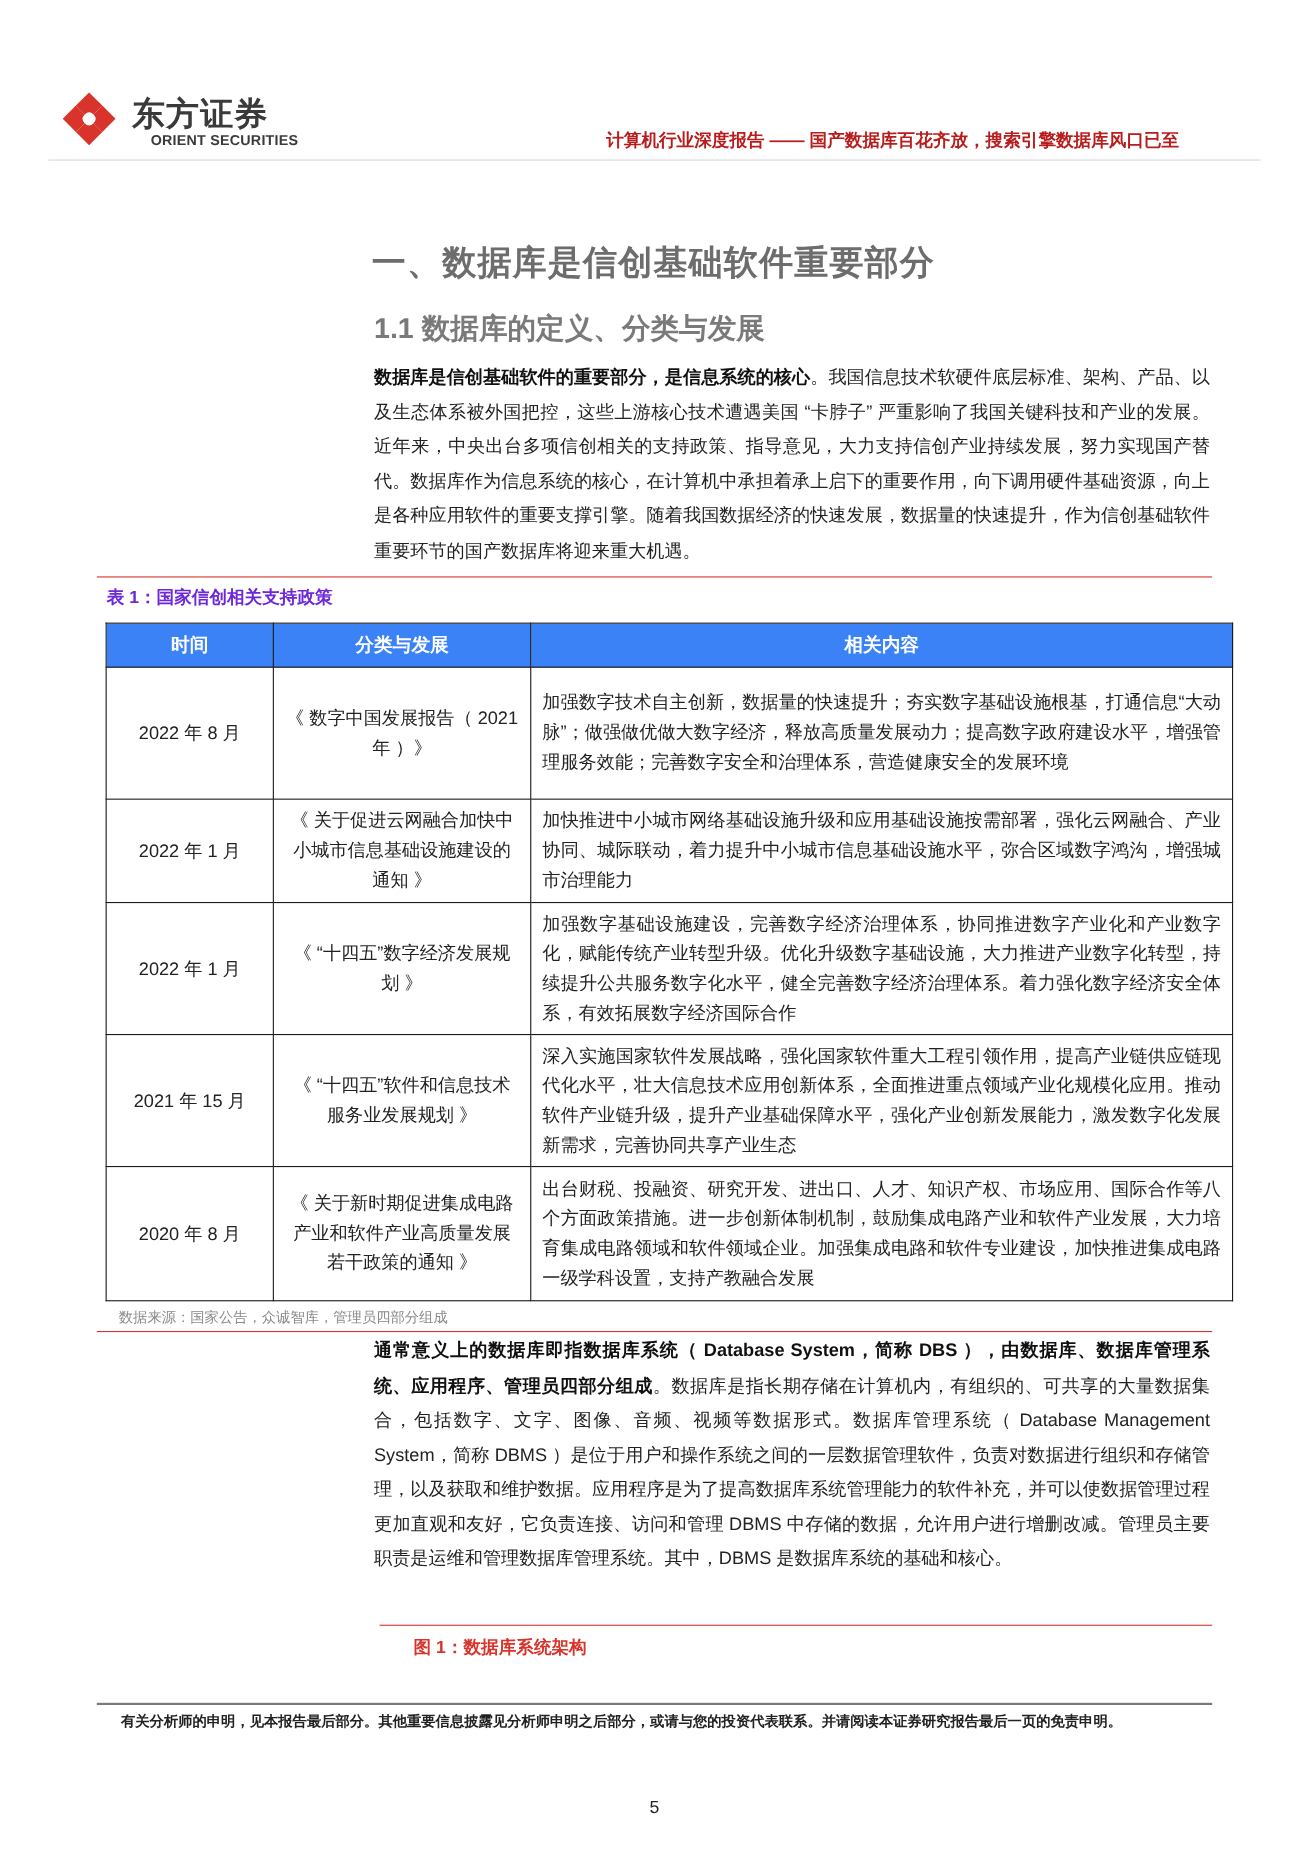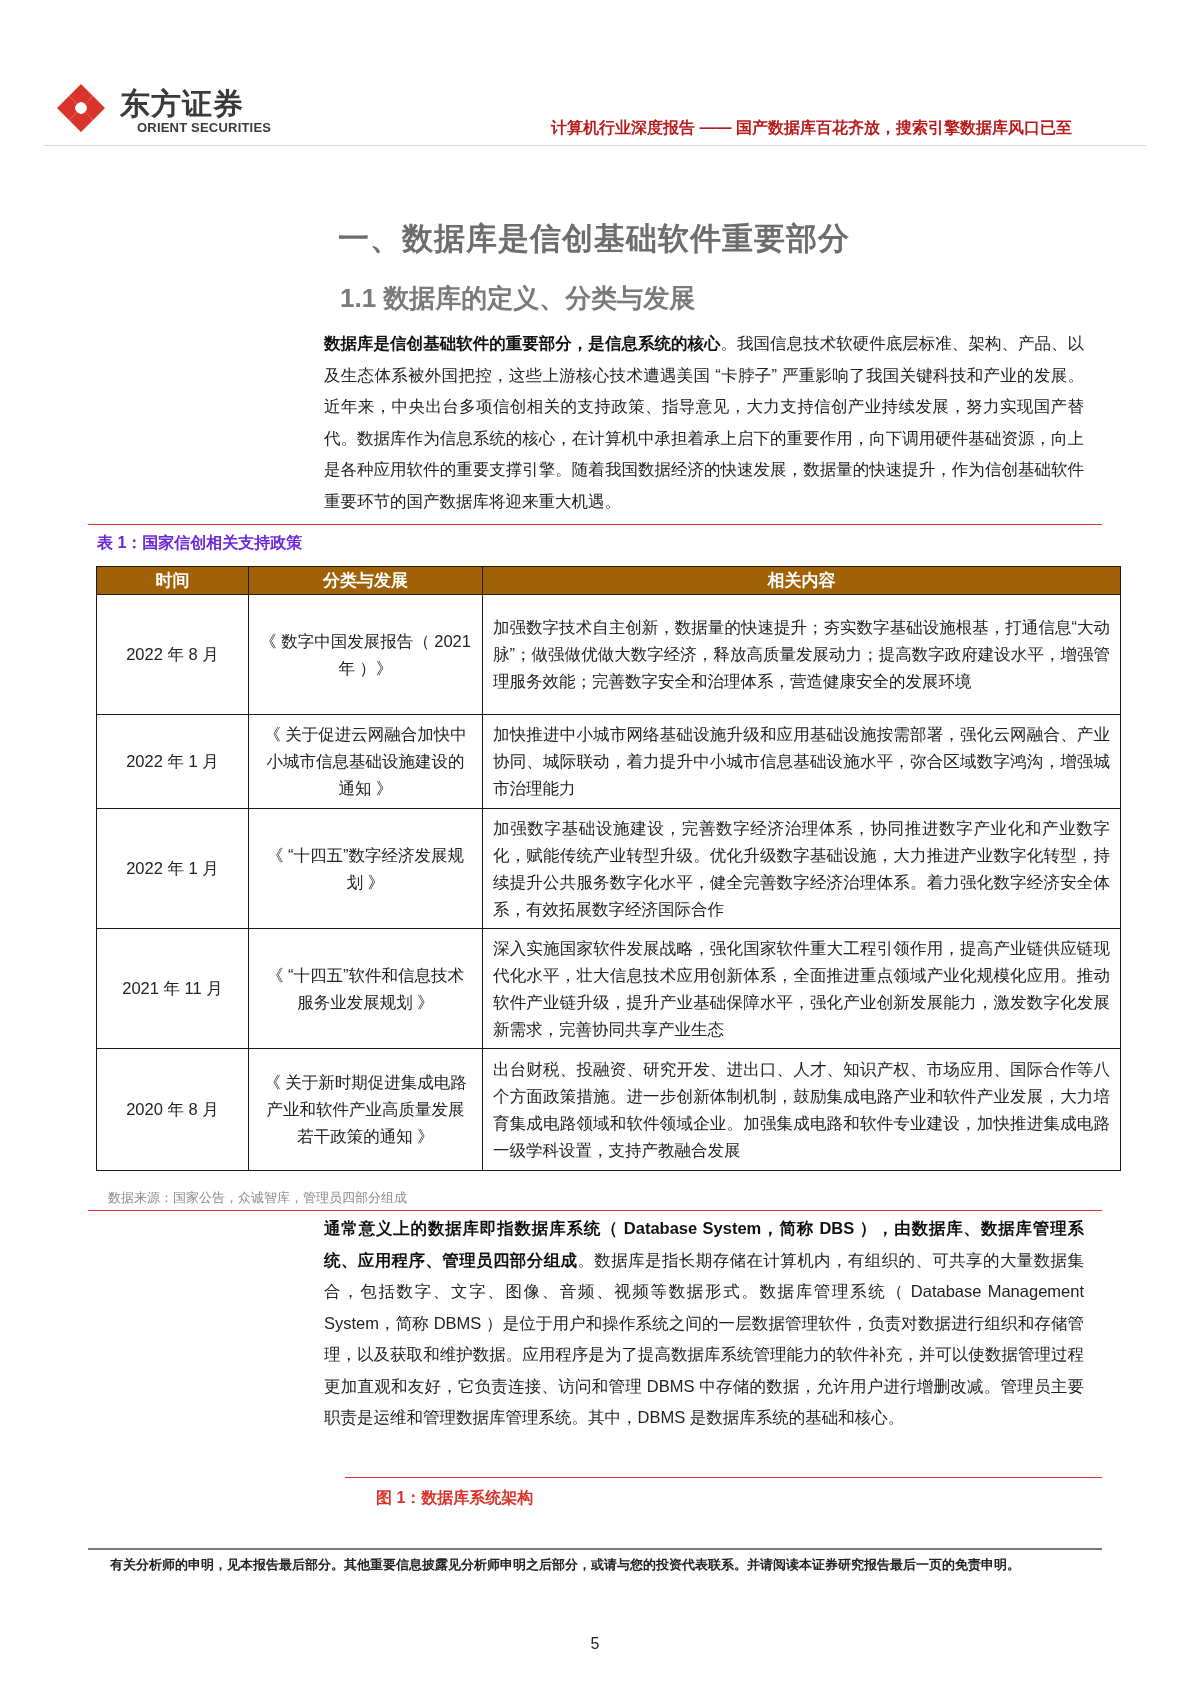--- a/index.html
+++ b/index.html
@@ -10,32 +10,32 @@
   .logo-mark { position: absolute; left: 0; top: 0; width: 52px; height: 52px; }
   .logo-cn { position: absolute; left: 65px; top: 2px; font-size: 30px; font-weight: bold; color: #3a3a3a; letter-spacing: 1px; white-space: nowrap; }
   .logo-en { position: absolute; left: 66px; top: 38px; font-size: 13px; font-weight: bold; color: #3a3a3a; letter-spacing: 0.2px; white-space: nowrap; margin-left: 16px; }
 
   .header-title { position: absolute; right: 118px; top: 118px; font-size: 16px; font-weight: bold; color: #b91c1c; white-space: nowrap; }
   .header-rule { position: absolute; left: 44px; right: 44px; top: 145px; height: 1px; background: #d8d8d8; }
 
   .h1 { position: absolute; left: 338px; top: 218px; font-size: 31px; font-weight: bold; color: #6d6d6d; white-space: nowrap; letter-spacing: 1px; }
   .h2 { position: absolute; left: 340px; top: 281px; font-size: 26px; font-weight: bold; color: #7a7a7a; white-space: nowrap; }
 
-  .para { position: absolute; left: 324px; width: 760px; font-size: 16.5px; line-height: 31.5px; color: #222; text-align: justify; }
+  .para { position: absolute; left: 340px; width: 760px; font-size: 16.5px; line-height: 31.5px; color: #222; text-align: justify; }
   .para b { font-weight: bold; color: #111; }
   .para1 { top: 328px; }
   .para2 { top: 1213px; }
 
   .red-rule { position: absolute; height: 1px; background: #d9342b; }
   .table-caption { position: absolute; left: 97px; top: 533px; font-size: 16px; font-weight: bold; color: #6d28d9; white-space: nowrap; }
   .fig-caption { position: absolute; left: 376px; top: 1488px; font-size: 16px; font-weight: bold; color: #d9342b; white-space: nowrap; }
 
   table.policy { position: absolute; left: 96px; top: 566px; width: 1024px; border-collapse: collapse; table-layout: fixed; }
   table.policy th, table.policy td { border: 1.5px solid #1a1a1a; font-size: 16.5px; }
-  table.policy th { background: #a16207; color: #ffffff; font-weight: bold; height: 28px; text-align: center; font-size: 17px; }
+  table.policy th { background: #3b82f6; color: #ffffff; font-weight: bold; height: 40px; text-align: center; font-size: 17px; }
   table.policy td { vertical-align: middle; color: #222; }
   td.c-time { text-align: center; width: 152px; }
   td.c-name { text-align: center; padding: 0 10px; line-height: 27px; }
   td.c-content { padding: 5px 10px 5px 10px; line-height: 27px; text-align: justify; }
   col.k1 { width: 152px; } col.k2 { width: 234px; } col.k3 { width: 638px; }
 
   .source { position: absolute; left: 108px; top: 1189px; font-size: 13px; color: #8a8a8a; white-space: nowrap; }
 
   .footer-rule { position: absolute; left: 88px; right: 88px; top: 1548px; height: 2px; background: #7a7a7a; }
   .footer-note { position: absolute; left: 110px; top: 1556px; font-size: 13px; font-weight: bold; color: #222; white-space: nowrap; }
@@ -93,21 +93,21 @@
       <td class="c-time">2022 年 1 月</td>
       <td class="c-name">《 关于促进云网融合加快中小城市信息基础设施建设的通知 》</td>
       <td class="c-content">加快推进中小城市网络基础设施升级和应用基础设施按需部署，强化云网融合、产业协同、城际联动，着力提升中小城市信息基础设施水平，弥合区域数字鸿沟，增强城市治理能力</td>
     </tr>
     <tr style="height:120px;">
       <td class="c-time">2022 年 1 月</td>
       <td class="c-name">《 “十四五”数字经济发展规划 》</td>
       <td class="c-content">加强数字基础设施建设，完善数字经济治理体系，协同推进数字产业化和产业数字化，赋能传统产业转型升级。优化升级数字基础设施，大力推进产业数字化转型，持续提升公共服务数字化水平，健全完善数字经济治理体系。着力强化数字经济安全体系，有效拓展数字经济国际合作</td>
     </tr>
     <tr style="height:120px;">
-      <td class="c-time">2021 年 11 月</td>
+      <td class="c-time">2021 年 15 月</td>
       <td class="c-name">《 “十四五”软件和信息技术服务业发展规划 》</td>
       <td class="c-content">深入实施国家软件发展战略，强化国家软件重大工程引领作用，提高产业链供应链现代化水平，壮大信息技术应用创新体系，全面推进重点领域产业化规模化应用。推动软件产业链升级，提升产业基础保障水平，强化产业创新发展能力，激发数字化发展新需求，完善协同共享产业生态</td>
     </tr>
     <tr style="height:122px;">
       <td class="c-time">2020 年 8 月</td>
       <td class="c-name">《 关于新时期促进集成电路产业和软件产业高质量发展若干政策的通知 》</td>
       <td class="c-content">出台财税、投融资、研究开发、进出口、人才、知识产权、市场应用、国际合作等八个方面政策措施。进一步创新体制机制，鼓励集成电路产业和软件产业发展，大力培育集成电路领域和软件领域企业。加强集成电路和软件专业建设，加快推进集成电路一级学科设置，支持产教融合发展</td>
     </tr>
   </tbody>
 </table>

